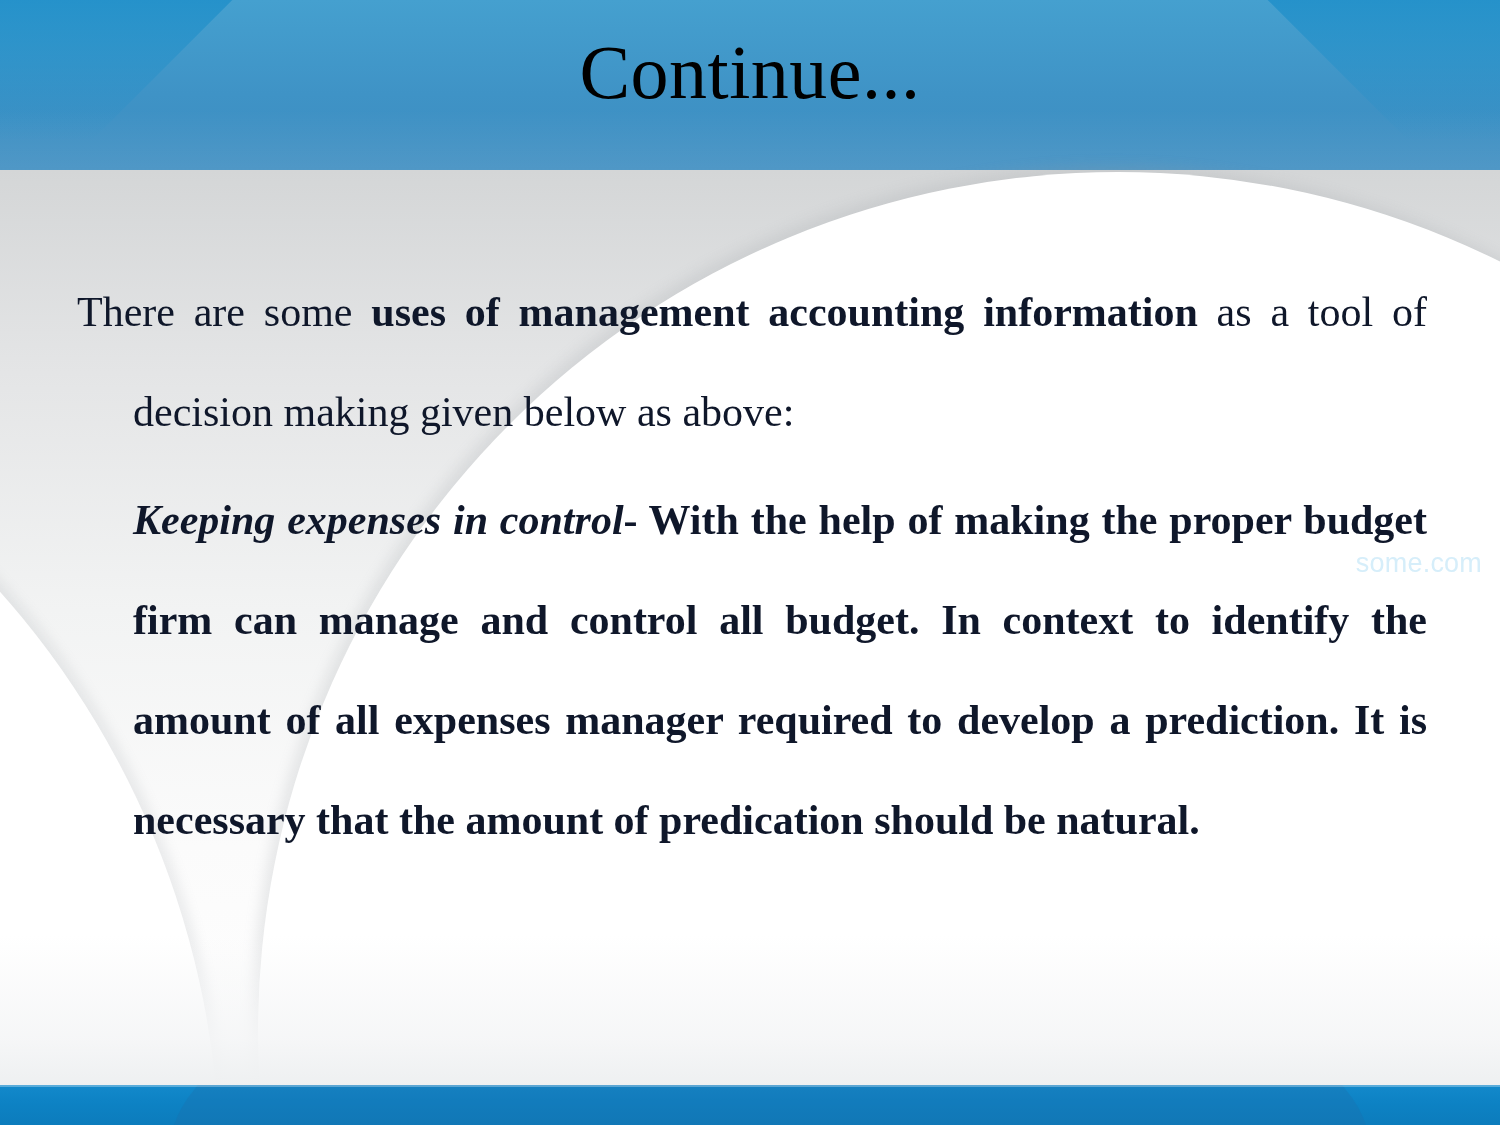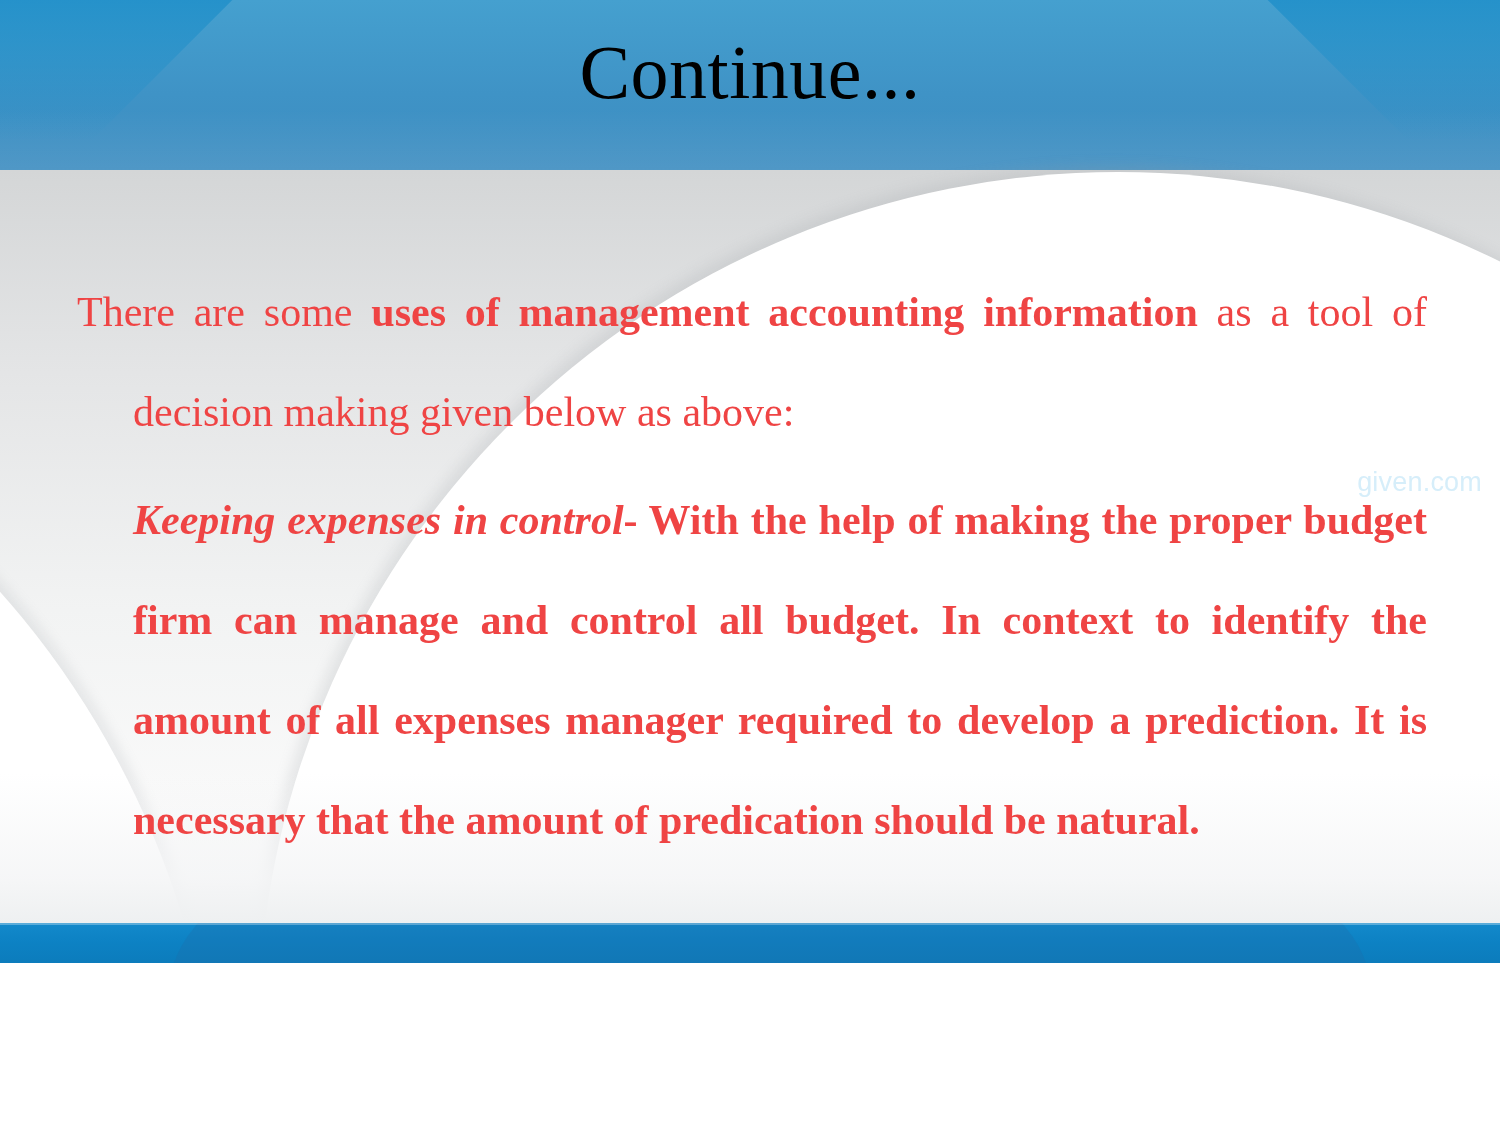--- a/index.html
+++ b/index.html
@@ -3,21 +3,21 @@
 <meta charset="utf-8">
 <style>
   html, body {
     margin: 0;
     padding: 0;
     background: #ffffff;
   }
   .slide {
     position: relative;
     width: 1500px;
-    height: 963px;
+    height: 1125px;
     overflow: hidden;
     background: #ffffff;
     font-family: "Liberation Serif", "DejaVu Serif", serif;
   }
 
   
   .header {
     position: absolute;
     top: 0; left: 0;
     width: 1500px;
@@ -98,21 +98,21 @@
     background: linear-gradient(180deg, rgba(255,255,255,0) 0%, rgba(244,245,246,0.85) 70%, rgba(238,240,241,1) 100%);
   }
 
   
   .content {
     position: absolute;
     top: 262px;
     left: 77px;
     width: 1350px;
     z-index: 3;
-    color: #ef4444;
+    color: #0f172a;
   }
   .para {
     font-size: 42px;
     line-height: 100px;
     text-align: justify;
     margin: 0;
     padding-left: 56px;
     text-indent: -56px;
   }
   .para.p2 {
@@ -179,15 +179,15 @@
     <p class="para p1"><span>There are some </span><b>uses of management accounting information</b><span> as a tool of decision making given below as above:</span></p>
 
     <p class="para p2"><i>Keeping expenses in control</i><span>- With the help of making the proper budget firm can manage and control all budget. In context to identify the amount of all expenses manager required to develop a prediction. It is necessary that the amount of predication should be natural.</span></p>
 
   </div>
 
   <div class="footer">
     <div class="footer-swoosh"></div>
     <div class="footer-hairline"></div>
   </div>
-  <div class="watermark">given.com</div>
+  <div class="watermark">some.com</div>
 
 </div>
 
 </body></html>

